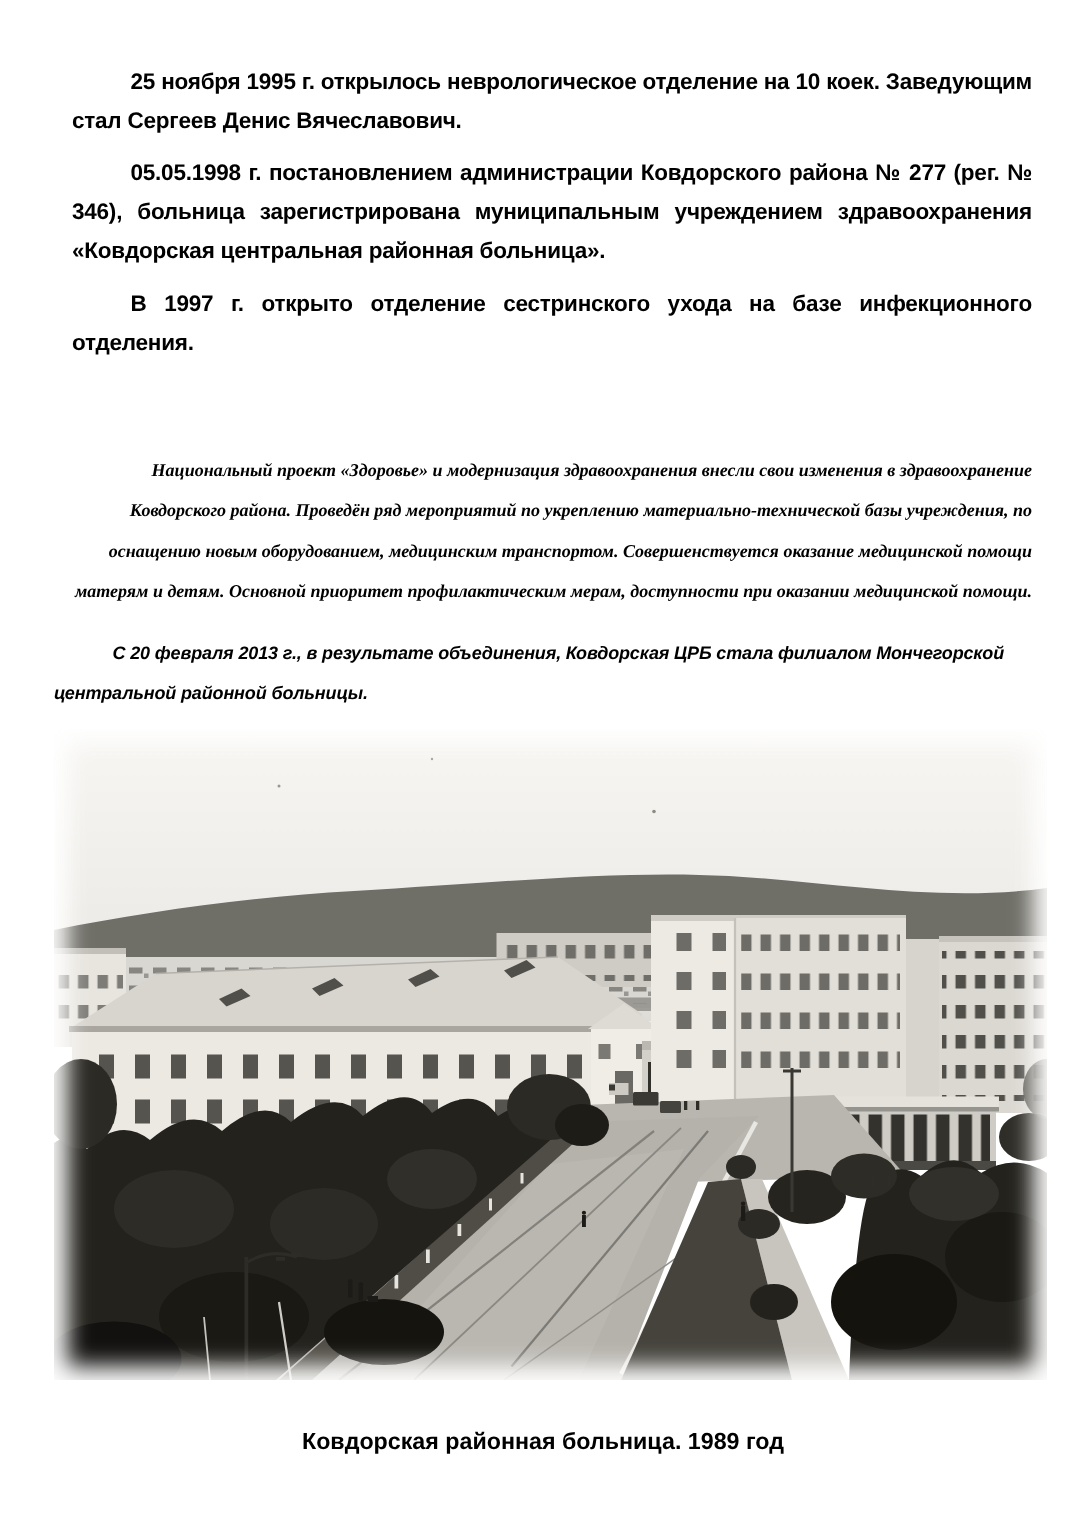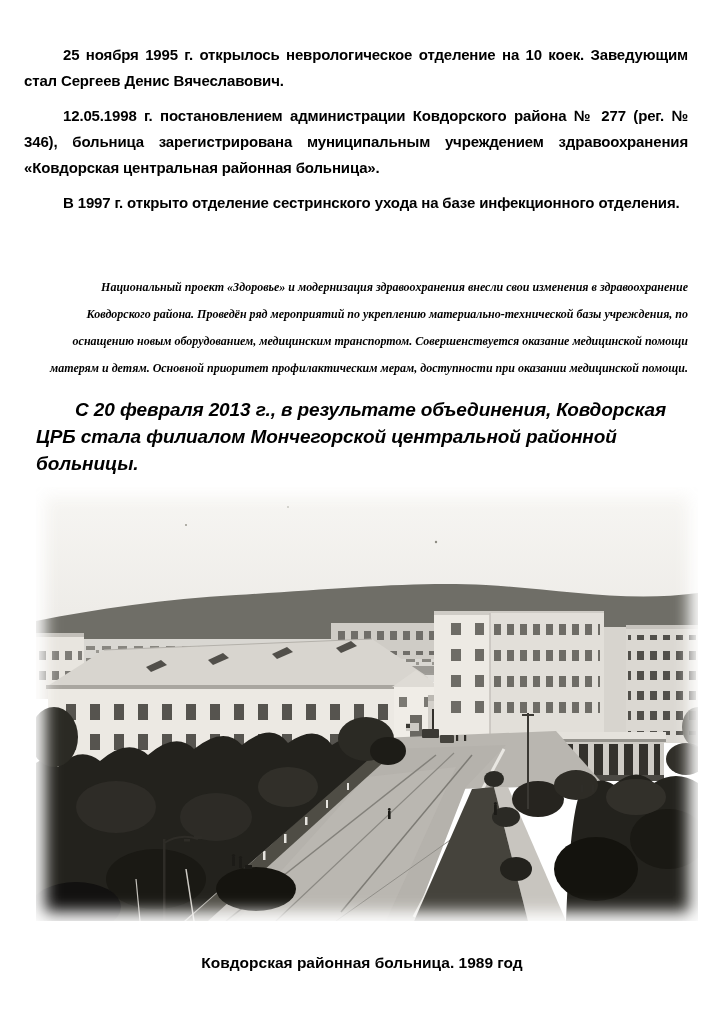--- a/index.html
+++ b/index.html
@@ -3,21 +3,21 @@
 <meta charset="utf-8">
 <style>
   html,body{margin:0;padding:0;}
   body{
     width:724px;height:1024px;background:#ffffff;color:#000;
     font-family:"Liberation Sans",sans-serif;
     overflow:hidden;
   }
   .page{padding-top:42px;width:724px;}
   .para{
-    margin:0 36px 0 24px;
+    margin:0 36px 0 48px;
     font-weight:bold;
     font-size:15px;
     line-height:26px;
     text-align:justify;
     text-indent:39px;
     letter-spacing:-0.15px;
   }
   .para + .para{margin-top:9px;}
   .para-serif-italic{
     margin:58px 36px 0 36px;
@@ -27,21 +27,21 @@
     font-size:12px;
     line-height:27px;
     text-align:right;
     text-indent:0;
     letter-spacing:0;
   }
   .para-sans-italic{
     margin:14px 36px 0 36px;
     font-style:italic;
     font-weight:bold;
-    font-size:19px;
+    font-size:12px;
     line-height:27px;
     text-align:left;
     text-indent:39px;
     letter-spacing:-0.1px;
   }
   figure.photo{
     margin:10px 0 0 36px;
     width:662px;height:434px;
     position:relative;
   }
@@ -53,21 +53,21 @@
     font-size:15.5px;
     line-height:20px;
   }
 </style>
 </head>
 <body>
 
 <div class="page">
 
   <p class="para">25 ноября 1995 г. открылось неврологическое отделение на 10 коек. Заведующим стал Сергеев Денис Вячеславович.</p>
-  <p class="para">12.05.1998 г. постановлением администрации Ковдорского района № 277 (рег. № 346), больница зарегистрирована муниципальным учреждением здравоохранения «Ковдорская центральная районная больница».</p>
+  <p class="para">05.05.1998 г. постановлением администрации Ковдорского района № 277 (рег. № 346), больница зарегистрирована муниципальным учреждением здравоохранения «Ковдорская центральная районная больница».</p>
   <p class="para">В 1997 г. открыто отделение сестринского ухода на базе инфекционного отделения.</p>
 
   <p class="para-serif-italic">Национальный проект «Здоровье» и модернизация здравоохранения внесли свои изменения в здравоохранение Ковдорского района. Проведён ряд мероприятий по укреплению материально-технической базы учреждения, по оснащению новым оборудованием, медицинским транспортом. Совершенствуется оказание медицинской помощи матерям и детям. Основной приоритет профилактическим мерам, доступности при оказании медицинской помощи.</p>
 
   <p class="para-sans-italic">С 20 февраля 2013 г., в результате объединения, Ковдорская ЦРБ стала филиалом Мончегорской центральной районной больницы.</p>
 
   <figure class="photo">
     <svg viewBox="0 0 662 434" xmlns="http://www.w3.org/2000/svg">
       <defs>
         <linearGradient id="skyg" x1="0" y1="0" x2="0" y2="1">

